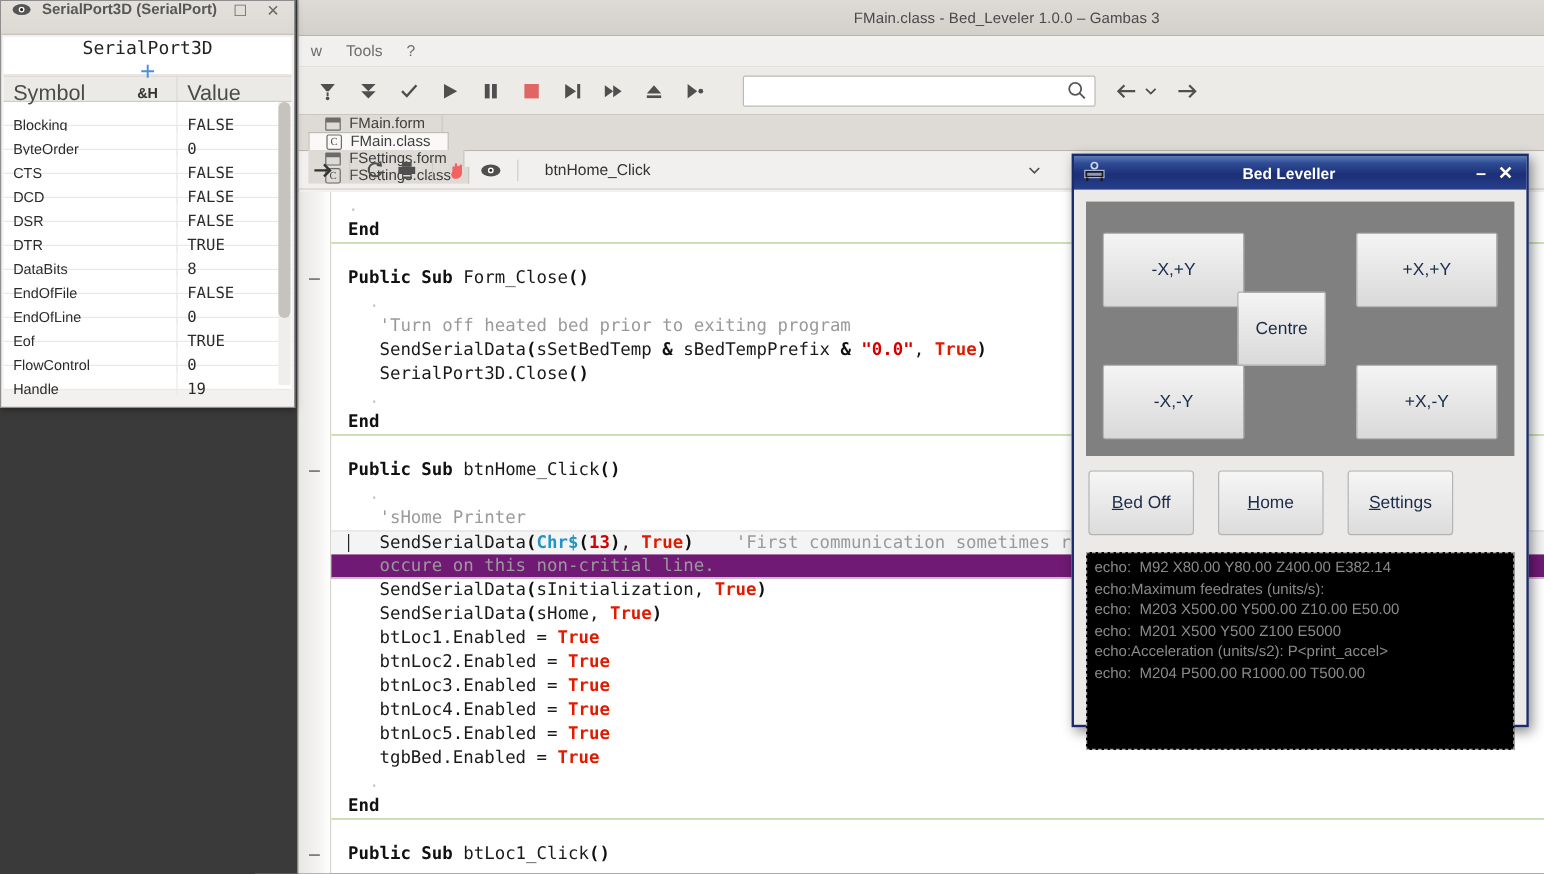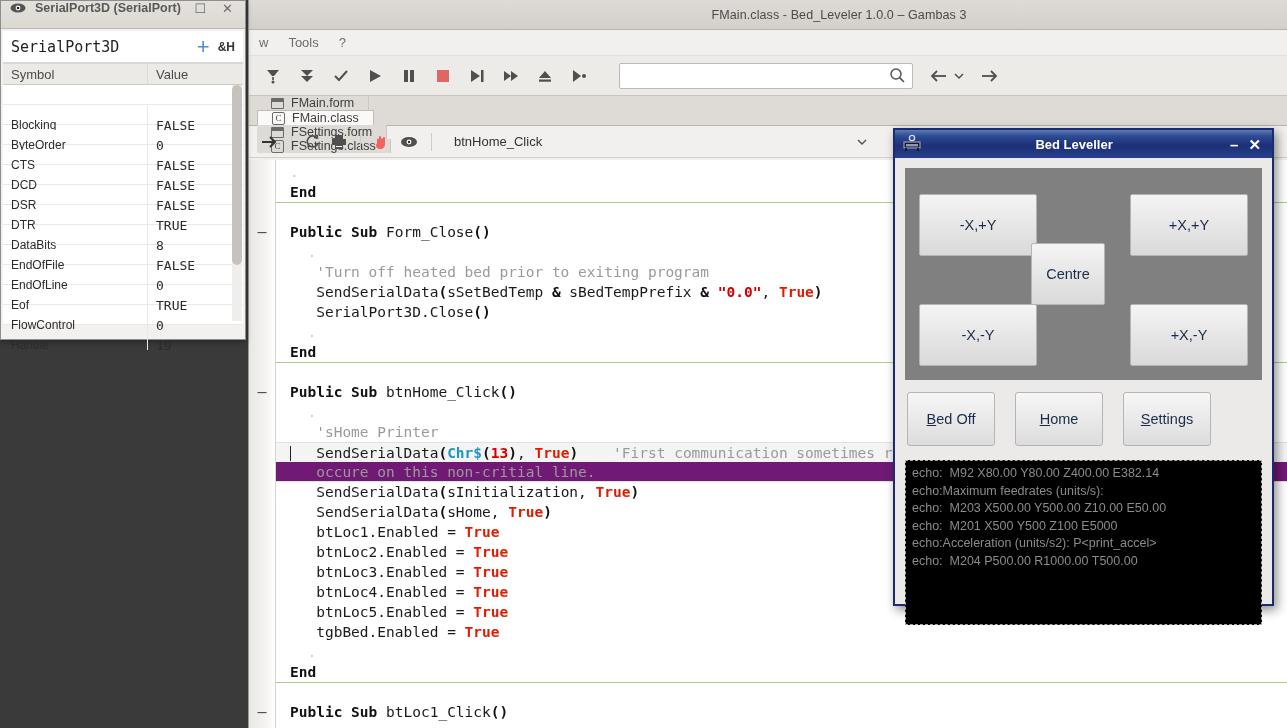--- a/index.html
+++ b/index.html
@@ -146,33 +146,34 @@
     background: linear-gradient(to bottom,#e4e1dc 0%, #dcd9d3 100%);
     display: flex; gap: 8px; padding: 0 8px;
     border-bottom: 1px solid #bdb9b3;
   }
   .sp-title { font-size: 12.5px; font-weight: bold; color: #585858; flex: 1; }
   .sp-win-btn { font-size: 13px; color: #6c6c6c; padding: 0 4px; }
   .sp-header {
     height: 32px; background: #fff; display: flex; align-items: center;
     padding: 0 8px; border-bottom: 1px solid #d9d6d2;
     margin: 2px 2px 0 2px;
+    flex-direction: column;
   }
   .sp-header-name { flex: 1; font-family: "DejaVu Sans Mono", monospace; font-size: 15px; color: #222; }
   .sp-plus { color: #4a90d9; font-size: 22px; font-weight: 300; line-height: 1; padding: 0 8px; }
   .sp-amph { font-size: 12px; font-weight: bold; color: #333; }
   .sp-table { margin: 0 2px; background: #fff; }
   .sp-thead {
     display: flex; height: 22px; background: #eceae7; border-bottom: 1px solid #cfccc7;
     border-top: 1px solid #dcd9d4;
   }
-  .sp-th { font-size: 13px; color: #4b4b4b; padding: 3px 8px; }
+  .sp-th { font-size: 18px; color: #4b4b4b; padding: 3px 8px; }
   .sp-th.c1 { width: 145px; border-right: 1px solid #dcd9d4; }
   .sp-tr { display: flex; height: 20px; border-bottom: 1px solid #ebe9e6; }
-  .sp-td { font-size: 12px; color: #2b2b2b; padding: 12px 8px; overflow: hidden; margin-top: 21px; }
+  .sp-td { font-size: 12px; color: #2b2b2b; padding: 12px 8px; overflow: hidden; }
   .sp-td.c1 { width: 145px; border-right: 1px solid #ebe9e6; }
   .sp-td.c2 { font-family: "DejaVu Sans Mono", monospace; font-size: 13px; }
   .sp-scroll {
     position: absolute; right: 3px; top: 84px; width: 10px; height: 236px; background: #f0eeec;
   }
   .sp-thumb { width: 10px; height: 180px; background: #c6c3be; border-radius: 5px; }
 
   
   .bl-win {
     position: absolute; left: 893px; top: 128px; width: 381px; height: 478px;

